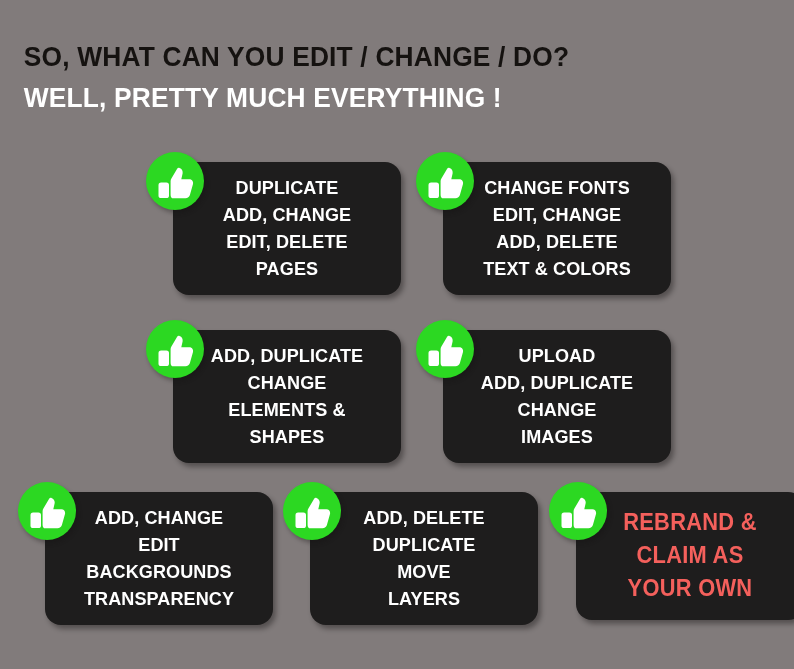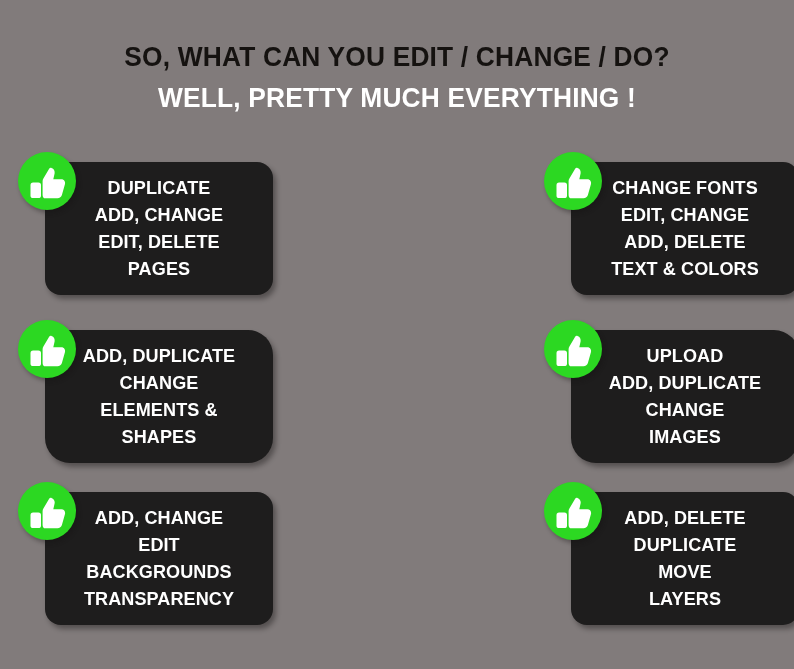--- a/index.html
+++ b/index.html
@@ -12,21 +12,21 @@
   body {
     background:#817b7b;
     font-family:"Liberation Sans", sans-serif;
     position:relative;
   }
 
   
   .heading {
     position:absolute;
     top:40px; left:0; right:0;
-    text-align:center;
+    text-align:left;
   }
   .heading-line1 {
     display:block;
     font-size:28px;
     font-weight:bold;
     letter-spacing:0.2px;
     color:#151210;
     line-height:34px;
     transform:scaleX(0.94);
     white-space:nowrap;
@@ -47,21 +47,21 @@
   .grid {
     position:absolute;
     top:152px;
     left:0;
     width:794px;
   }
   .row {
     position:relative;
     width:794px;
     display:flex;
-    justify-content:space-between;
+    justify-content:center;
   }
   .row-1 { height:168px; }
   .row-2 { height:162px; }
   .row-3 { height:172px; }
 
   .cell {
     position:relative;
     width:250px;
     margin-left:20px;
   }
@@ -76,21 +76,21 @@
     background:#1e1d1d;
     border-radius:16px;
     box-shadow:3px 4px 5px rgba(20,18,18,0.40);
     display:flex;
     flex-direction:column;
     align-items:center;
     justify-content:center;
     padding:12px 6px 13px 6px;
   }
   .row-1 .card { min-height:122px; }
-  .row-2 .card { min-height:118px;border-radius:25px; }
+  .row-2 .card { min-height:118px; }
   .row-3 .card { min-height:128px; }
 
   .card-line {
     display:block;
     width:100%;
     text-align:center;
     color:#ffffff;
     font-size:19px;
     font-weight:bold;
     line-height:27px;
@@ -213,14 +213,27 @@
           <span class="card-line">MOVE</span>
           <span class="card-line">LAYERS</span>
         </div>
         <div class="badge">
           <svg viewBox="0 0 58 58" aria-hidden="true">
             <rect x="12.5" y="30.5" width="10.5" height="15.5" rx="2.6" fill="#ffffff"></rect>
             <path d="M26.2 46.2h13.3c2.1 0 3.9-1.3 4.4-3.2l3.1-11.1c.6-2.3-1.1-4.6-3.5-4.6h-8.2l1.3-5.9c.5-2.4-0.8-4.8-3.1-5.5-1.0-0.3-2.0 0.1-2.5 1.0l-5.6 9.6c-0.5 0.8-0.8 1.8-0.8 2.8v13.3c0 2.0 0.7 3.6 1.6 3.6z" fill="#ffffff"></path>
           </svg>
         </div>
       </div>
+      <div class="cell">
+        <div class="card accent lines3">
+          <span class="card-line">REBRAND &amp;</span>
+          <span class="card-line">CLAIM AS</span>
+          <span class="card-line">YOUR OWN</span>
+        </div>
+        <div class="badge">
+          <svg viewBox="0 0 58 58" aria-hidden="true">
+            <rect x="12.5" y="30.5" width="10.5" height="15.5" rx="2.6" fill="#ffffff"></rect>
+            <path d="M26.2 46.2h13.3c2.1 0 3.9-1.3 4.4-3.2l3.1-11.1c.6-2.3-1.1-4.6-3.5-4.6h-8.2l1.3-5.9c.5-2.4-0.8-4.8-3.1-5.5-1.0-0.3-2.0 0.1-2.5 1.0l-5.6 9.6c-0.5 0.8-0.8 1.8-0.8 2.8v13.3c0 2.0 0.7 3.6 1.6 3.6z" fill="#ffffff"></path>
+          </svg>
+        </div>
+      </div>
     </div>
   </div>
 
 </body></html>

